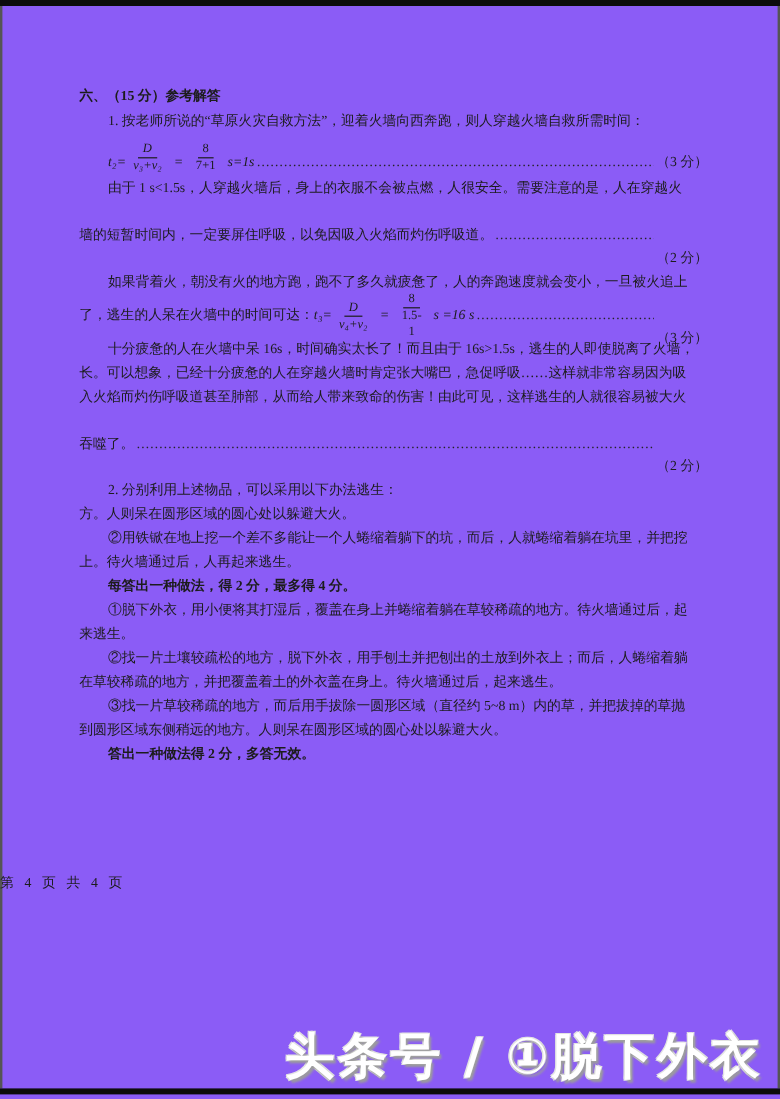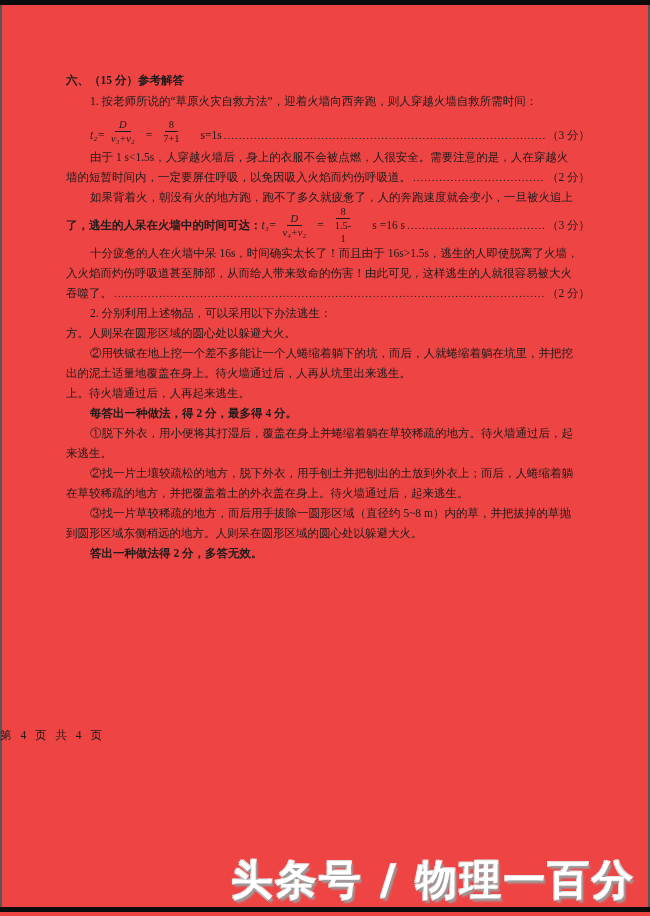--- a/index.html
+++ b/index.html
@@ -1,54 +1,54 @@
 <!DOCTYPE html>
 <html><head>
 <meta charset="utf-8">
 <style>
   html,body{margin:0;padding:0;background:#e9e9e9;}
   .page{
     position:relative;
     width:650px;height:916px;
-    background:#ef4444;
+    background:#8b5cf6;
     overflow:hidden;
     font-family:"Liberation Serif","DejaVu Serif",serif;
     color:#1c1c1c;
     box-sizing:border-box;
   }
   .edge-top{position:absolute;top:0;left:0;right:0;height:5px;background:#0c0c0c;}
   .edge-bottom{position:absolute;bottom:4px;left:0;right:0;height:5px;background:#0c0c0c;}
   .edge-left{position:absolute;top:5px;bottom:9px;left:0;width:2px;background:#555;}
   .edge-right{position:absolute;top:5px;bottom:9px;right:0;width:2px;background:#555;}
 
   .content{
     position:absolute;left:66px;right:60px;top:70px;
     font-size:11.5px;line-height:20px;
   }
   .line{white-space:nowrap;overflow:hidden;}
   .indent{text-indent:24px;}
   .bold{font-weight:bold;}
   .head{margin-bottom:1px;}
 
   
-  .leader{display:flex;align-items:flex-end;}
+  .leader{display:flex;align-items:center;}
   .leader .ltext{white-space:nowrap;}
   .dots{
     flex:1 1 auto;min-width:8px;overflow:hidden;white-space:nowrap;
     letter-spacing:1px;font-size:11px;color:#222;margin:0 2px;
   }
-  .score{white-space:nowrap;}
+  .score{white-space:nowrap;margin-top:38px;}
 
   
   .fline{display:flex;align-items:center;height:32px;margin:2px 0;}
   .fline.ind{padding-left:24px;align-items:flex-end;}
-  .fpre{white-space:nowrap;font-weight:bold;}
+  .fpre{white-space:nowrap;}
   .var{font-style:italic;}
   .op{margin:0 5px;}
-  .ftail{margin-left:15px;white-space:nowrap;}
+  .ftail{margin-left:4px;white-space:nowrap;font-style:italic;}
   .frac{
     display:inline-flex;flex-direction:column;align-items:center;
     font-size:10.5px;line-height:13px;margin:0 4px;text-align:center;
   }
   .frac .num{display:block;border-bottom:1px solid #1c1c1c;padding:0 4px;}
   .frac .den{display:block;padding:0 2px;}
 
   .footer{
     position:absolute;top:728px;left:0;right:0;
     font-size:11.5px;letter-spacing:3px;color:#1c1c1c;
@@ -112,44 +112,44 @@
       <span class="frac">
         <span class="num">8</span>
         <span class="den">1.5-1</span>
       </span>
       <span class="ftail">s =16 s</span>
       <span class="dots">..........................................................................................................................................................................................</span>
       <span class="score">（3 分）</span>
     </div>
 
     <div class="line indent">十分疲惫的人在火墙中呆 16s，时间确实太长了！而且由于 16s&gt;1.5s，逃生的人即使脱离了火墙，</div>
+    <div class="line">长。可以想象，已经十分疲惫的人在穿越火墙时肯定张大嘴巴，急促呼吸……这样就非常容易因为吸</div>
     <div class="line">入火焰而灼伤呼吸道甚至肺部，从而给人带来致命的伤害！由此可见，这样逃生的人就很容易被大火</div>
     <div class="line leader">
       <span class="ltext">吞噬了。</span>
       <span class="dots">..........................................................................................................................................................................................</span>
       <span class="score">（2 分）</span>
     </div>
 
     <div class="line indent">2. 分别利用上述物品，可以采用以下办法逃生：</div>
 
     <div class="line">方。人则呆在圆形区域的圆心处以躲避大火。</div>
     <div class="line indent">②用铁锨在地上挖一个差不多能让一个人蜷缩着躺下的坑，而后，人就蜷缩着躺在坑里，并把挖</div>
-    <div class="line">出的泥土适量地覆盖在身上。待火墙通过后，人再从坑里出来逃生。</div>
     <div class="line">上。待火墙通过后，人再起来逃生。</div>
 
     <div class="line indent bold">每答出一种做法，得 2 分，最多得 4 分。</div>
 
 
     <div class="line indent">①脱下外衣，用小便将其打湿后，覆盖在身上并蜷缩着躺在草较稀疏的地方。待火墙通过后，起</div>
     <div class="line">来逃生。</div>
     <div class="line indent">②找一片土壤较疏松的地方，脱下外衣，用手刨土并把刨出的土放到外衣上；而后，人蜷缩着躺</div>
     <div class="line">在草较稀疏的地方，并把覆盖着土的外衣盖在身上。待火墙通过后，起来逃生。</div>
     <div class="line indent">③找一片草较稀疏的地方，而后用手拔除一圆形区域（直径约 5~8 m）内的草，并把拔掉的草抛</div>
     <div class="line">到圆形区域东侧稍远的地方。人则呆在圆形区域的圆心处以躲避大火。</div>
 
     <div class="line indent bold">答出一种做法得 2 分，多答无效。</div>
 
   </div>
 
   <div class="footer">第 4 页 共 4 页</div>
 
-  <div class="watermark">头条号 / 物理一百分</div>
+  <div class="watermark">头条号 / ①脱下外衣</div>
 </div>
 
 </body></html>

